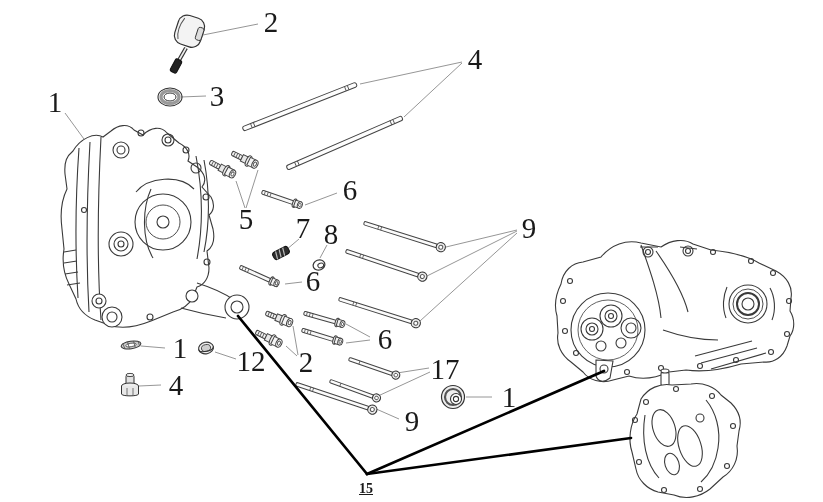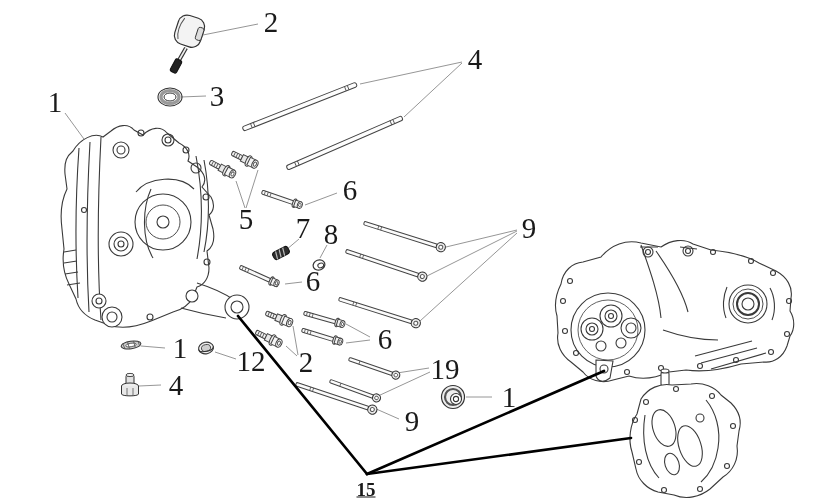--- a/index.html
+++ b/index.html
@@ -6,21 +6,21 @@
   .stage{
     position:relative;width:823px;height:502px;background:#ffffff;
     font-family:"Liberation Serif",serif;overflow:hidden;
   }
   .stage svg{position:absolute;left:0;top:0;}
   .callout{
     position:absolute;transform:translate(-50%,-50%);
     font-size:29px;line-height:1;color:#1a1a1a;white-space:nowrap;
     font-family:"Liberation Serif",serif;
   }
-  .callout.bold15{font-size:19px;font-weight:bold;text-decoration:underline;}
+  .callout.bold15{font-size:14px;font-weight:bold;text-decoration:underline;}
 </style>
 </head>
 <body>
 
 <div class="stage">
 
 <svg width="823" height="502" viewBox="0 0 823 502">
   <defs>
     <g id="shoulder-bolt">
       <rect x="0" y="-2.3" width="11" height="4.6" rx="1.5" fill="#f2f2f2" stroke="#444" stroke-width="1"></rect>
@@ -310,21 +310,21 @@
 <div class="callout" style="left:217px;top:96px">3</div>
 <div class="callout" style="left:475px;top:59px">4</div>
 <div class="callout" style="left:246px;top:219px">5</div>
 <div class="callout" style="left:350px;top:190px">6</div>
 <div class="callout" style="left:303px;top:228px">7</div>
 <div class="callout" style="left:331px;top:234px">8</div>
 <div class="callout" style="left:313px;top:281px">6</div>
 <div class="callout" style="left:529px;top:228px">9</div>
 <div class="callout" style="left:385px;top:339px">6</div>
 <div class="callout" style="left:306px;top:362px">2</div>
-<div class="callout" style="left:445px;top:369px">19</div>
+<div class="callout" style="left:445px;top:369px">17</div>
 <div class="callout" style="left:509px;top:397px">1</div>
 <div class="callout" style="left:251px;top:361px">12</div>
 <div class="callout" style="left:180px;top:348px">1</div>
 <div class="callout" style="left:176px;top:385px">4</div>
 <div class="callout" style="left:412px;top:421px">9</div>
 <div class="callout bold15" style="left:366px;top:489px">15</div>
 
 </div>
 
 </body></html>

